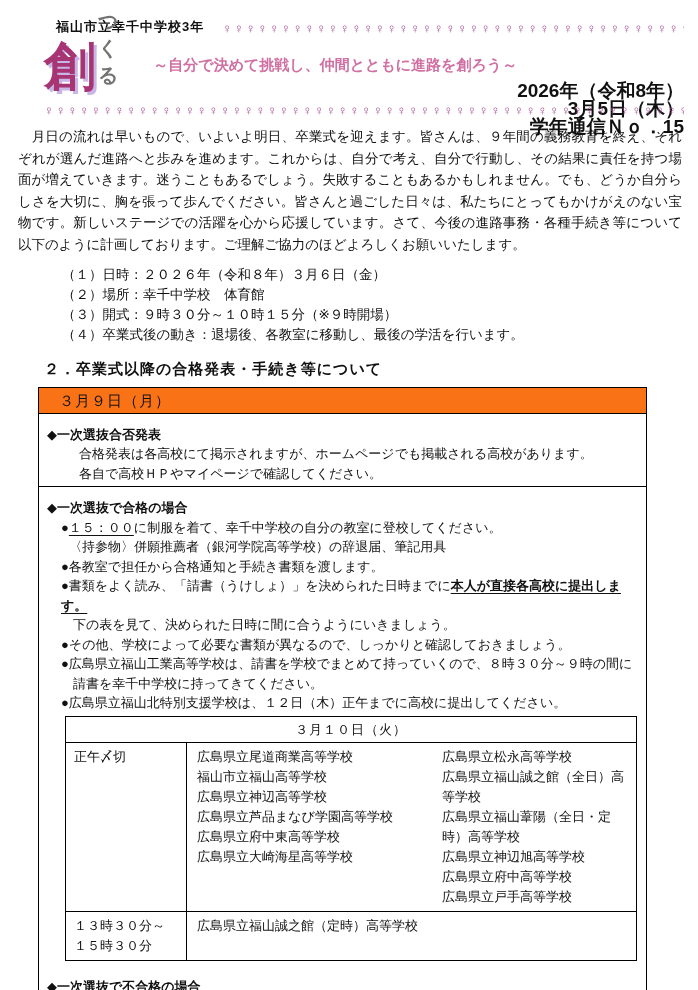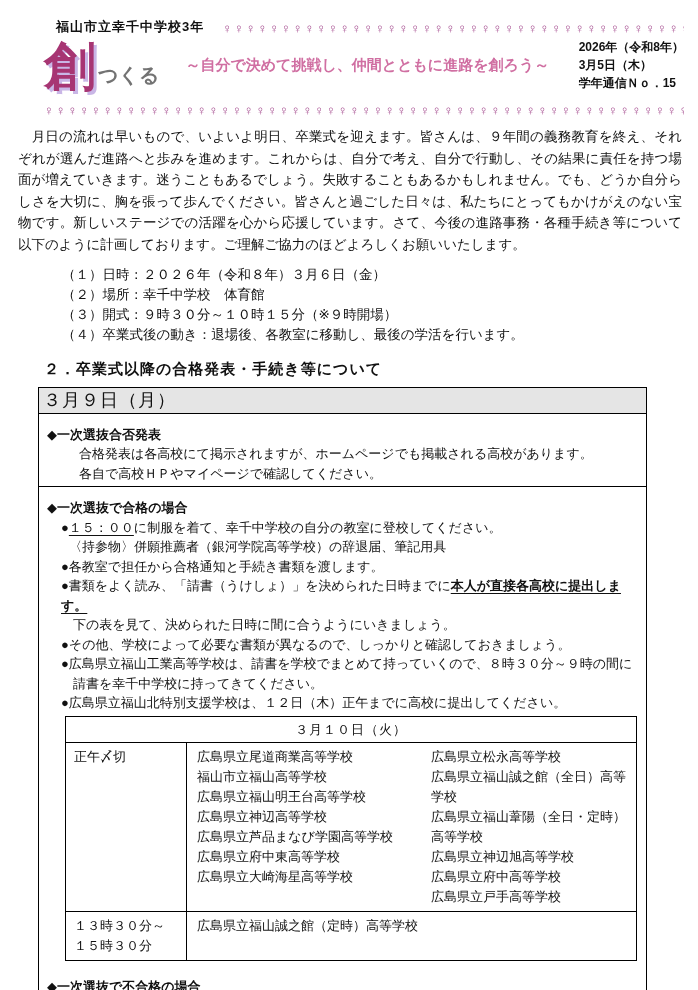--- a/index.html
+++ b/index.html
@@ -15,46 +15,46 @@
   .deco { color:#a44a8e; font-size:13px; letter-spacing:2px; white-space:nowrap; overflow:hidden; line-height:14px; }
   .hdr-row1 .deco { flex:1; text-align:right; margin-left:18px; }
   .deco2 { margin:2px 14px 0 44px; }
   .logo-row { display:flex; align-items:flex-start; padding:2px 14px 0 44px; height:64px; }
   .logo-kanji {
     font-size:52px; line-height:56px; font-weight:bold; color:#a73573;
     text-shadow:3px 3px 0 #c9b6e6; letter-spacing:0;
   }
   .logo-reading { font-size:20px; font-weight:bold; color:#737373; align-self:flex-end; margin:0 0 13px 2px; }
   .slogan { font-size:15px; font-weight:bold; color:#d06fa2; margin:18px 0 0 26px; white-space:nowrap; }
-  .dates { margin-left:auto; font-size:12px; font-weight:bold; line-height:18px; white-space:nowrap; }
+  .dates { margin-left:auto; text-align:right; font-size:19px; font-weight:bold; line-height:18px; white-space:nowrap;margin-top:44px; }
   
   .intro { margin:8px 16px 0 18px; font-size:13.5px; line-height:21.5px; text-align:justify; }
   
   .s-title { margin:6px 0 0 44px; font-size:15px; font-weight:bold; line-height:20px; letter-spacing:1px; }
   .s1-items { margin:10px 0 0 62px; font-size:13.5px; line-height:20px; }
   .s2-title { margin:14px 0 8px 44px; }
   
   .box { margin-left:38px; width:607px; border:1.5px solid #000; border-bottom:0; font-size:13px; line-height:19.5px; }
-  .box-hdr { background:#e5e5e5; border-bottom:1.5px solid #000; padding:3px 4px 2px; font-size:18px; letter-spacing:1px; }
+  .box-hdr { background:#f97316; border-bottom:1.5px solid #000; padding:3px 20px 2px; font-size:15px; letter-spacing:1px; }
   .box-row { padding:11px 8px 3px; }
   .bt { border-top:1.5px solid #000; }
   .bh { font-weight:bold; }
   .ind20 { padding-left:14px; }
   .ind28 { padding-left:22px; }
   .ind34 { padding-left:26px; }
   .ind38 { padding-left:32px; }
   .u { text-decoration:underline; text-underline-offset:3px; }
   .ub { text-decoration:underline; text-underline-offset:3px; font-weight:bold; }
   
   .itable { margin:3px 0 2px 18px; width:570px; border:1.2px solid #000; }
   .it-hdr { text-align:center; border-bottom:1.2px solid #000; padding:3px 0; letter-spacing:1px; }
   .it-row { display:flex; }
   .it-row + .it-row { border-top:1.2px solid #000; }
   .it-label { width:112px; border-right:1.2px solid #000; padding:4px 0 4px 8px; line-height:20px; }
-  .it-schools { flex:1; display:flex; padding:4px 0 4px 10px; }
+  .it-schools { flex:1; display:flex; padding:4px 0 4px 10px;gap:11px; }
   .col-l { width:234px; line-height:20px; }
   .col-r { flex:1; line-height:20px; }
   .one-school { line-height:20px; padding:4px 0 16px 10px; }
 </style>
 </head>
 <body>
 
 <div class="page">
 
   <div class="hdr-row1">
@@ -108,21 +108,20 @@
       <div class="ind20">●広島県立福山北特別支援学校は、１２日（木）正午までに高校に提出してください。</div>
 
       <div class="itable">
         <div class="it-hdr">３月１０日（火）</div>
         <div class="it-row">
           <div class="it-label">正午〆切</div>
           <div class="it-schools">
             <div class="col-l">
               <div>広島県立尾道商業高等学校</div>
               <div>福山市立福山高等学校</div>
-              <div>広島県立福山明王台高等学校</div>
               <div>広島県立神辺高等学校</div>
               <div>広島県立芦品まなび学園高等学校</div>
               <div>広島県立府中東高等学校</div>
               <div>広島県立大崎海星高等学校</div>
             </div>
             <div class="col-r">
               <div>広島県立松永高等学校</div>
               <div>広島県立福山誠之館（全日）高等学校</div>
               <div>広島県立福山葦陽（全日・定時）高等学校</div>
               <div>広島県立神辺旭高等学校</div>

